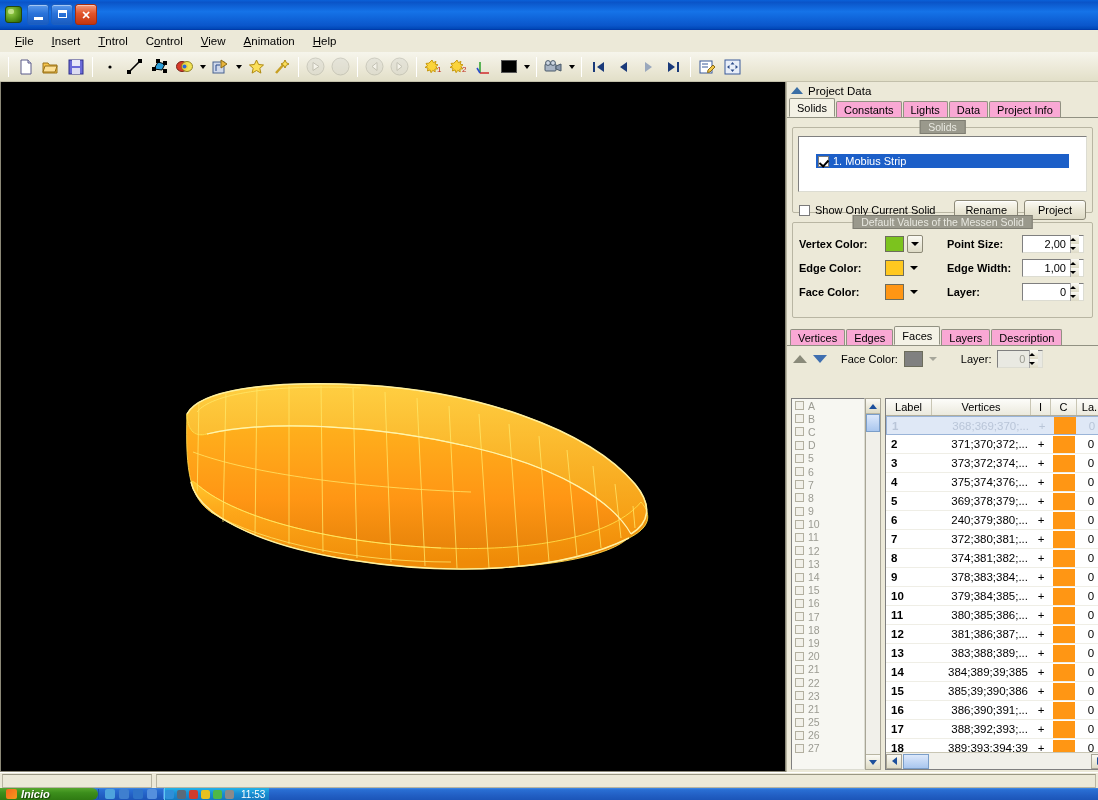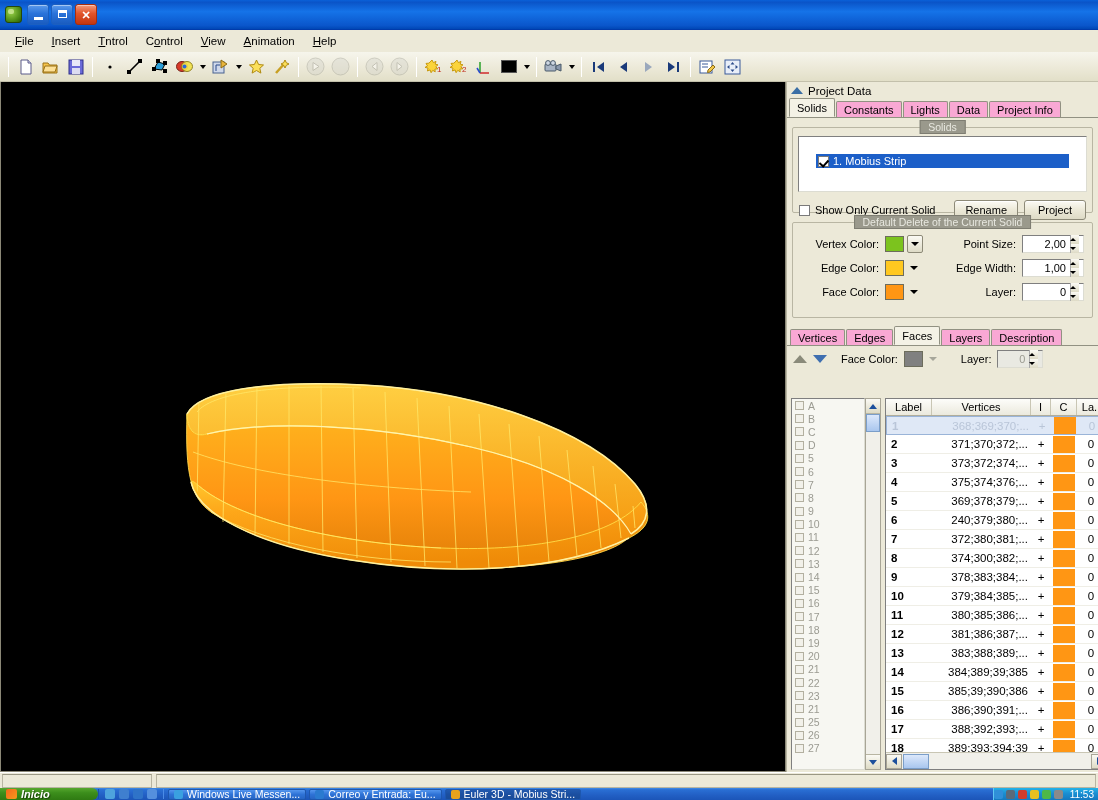--- a/index.html
+++ b/index.html
@@ -146,21 +146,21 @@
     height:20px; min-width:62px; padding:0 10px; font-size:11px;
     background:linear-gradient(180deg,#fbfaf4 0%,#ece9d8 48%,#dedbc6 100%);
     border:1px solid #8d8a78; border-radius:3px; color:#000;
     display:flex; align-items:center; justify-content:center;
     box-shadow:inset 0 1px 0 #fff;
   }
 
   
   .dv-grid { display:grid; grid-template-columns:86px 46px 16px 1fr 62px;
              row-gap:6px; align-items:center; padding:12px 8px 10px 6px; }
-  .dv-label { font-size:11px; text-align:right; padding-right:6px; }
+  .dv-label { font-size:11px; padding-right:6px;font-weight:bold; }
   .color-well { width:19px; height:16px; border:1px solid #6d6d5c; }
   .dropdown-btn {
     width:16px; height:18px; border:1px solid #8d8a78; border-radius:2px;
     background:linear-gradient(180deg,#fbfaf4,#dedbc6);
     display:flex; align-items:center; justify-content:center;
   }
   .dd-caret { width:0;height:0;border-left:4px solid transparent;
               border-right:4px solid transparent;border-top:4px solid #000; }
   .dd-plain { display:flex; align-items:center; justify-content:flex-start; padding-left:3px; }
   .spin {
@@ -591,21 +591,21 @@
         <div class="chk-label">
           <span class="cbx"></span>
           <span>Show Only Current Solid</span>
         </div>
         <div class="btn">Rename</div>
         <div class="btn">Project</div>
       </div>
     </div>
 
     <div class="groupbox" style="height:96px">
-      <div class="gb-title">Default Delete of the Current Solid</div>
+      <div class="gb-title">Default Values of the Messen Solid</div>
       <div class="dv-grid">
 
         <div class="dv-label">Vertex Color:</div>
         <div style="display:flex;align-items:center;gap:3px">
           <div class="color-well" style="background:#7cc31e"></div>
           <div class="dropdown-btn">
               <span class="dd-caret"></span>
             </div>
         </div>
         <div></div>
@@ -895,21 +895,21 @@
               <div class="td label">7</div>
               <div class="td verts">372;380;381;...</div>
               <div class="td i">+</div>
               <div class="td c">
                 <span class="cswatch" style="background: rgb(255, 150, 20);"></span>
               </div>
               <div class="td la">0</div>
             </div>
             <div class="tr">
               <div class="td label">8</div>
-              <div class="td verts">374;300;382;...</div>
+              <div class="td verts">374;381;382;...</div>
               <div class="td i">+</div>
               <div class="td c">
                 <span class="cswatch" style="background: rgb(255, 150, 20);"></span>
               </div>
               <div class="td la">0</div>
             </div>
             <div class="tr">
               <div class="td label">9</div>
               <div class="td verts">378;383;384;...</div>
               <div class="td i">+</div>
@@ -1018,34 +1018,20 @@
   <div class="taskbar">
     <div class="start-btn">
       <span class="start-flag"></span>
       <span>Inicio</span>
     </div>
     <div class="quicklaunch" id="quicklaunch">
         <span class="ql-icon" style="background: rgb(78, 163, 221);"></span>
         <span class="ql-icon" style="background: rgb(63, 127, 207);"></span>
         <span class="ql-icon" style="background: rgb(47, 115, 200);"></span>
         <span class="ql-icon" style="background: rgb(85, 144, 221);"></span>
-      </div>
-    <div class="tasks" id="tasks">
-        <div class="task-btn">
-          <span class="task-ico" style="background: rgb(58, 160, 224);"></span>
-          <span>Windows Live Messen...</span>
-        </div>
-        <div class="task-btn">
-          <span class="task-ico" style="background: rgb(42, 122, 208);"></span>
-          <span>Correo y Entrada: Eu...</span>
-        </div>
-        <div class="task-btn active">
-          <span class="task-ico" style="background: rgb(232, 162, 28);"></span>
-          <span>Euler 3D - Mobius Stri...</span>
-        </div>
       </div>
     <div class="tray" id="tray">
       <span class="tray-ico" style="background: rgb(47, 143, 216);"></span>
         <span class="tray-ico" style="background: rgb(90, 106, 122);"></span>
         <span class="tray-ico" style="background: rgb(208, 60, 44);"></span>
         <span class="tray-ico" style="background: rgb(232, 192, 32);"></span>
         <span class="tray-ico" style="background: rgb(78, 184, 72);"></span>
         <span class="tray-ico" style="background: rgb(138, 138, 138);"></span>
         <span class="clock">11:53</span>
     </div>

